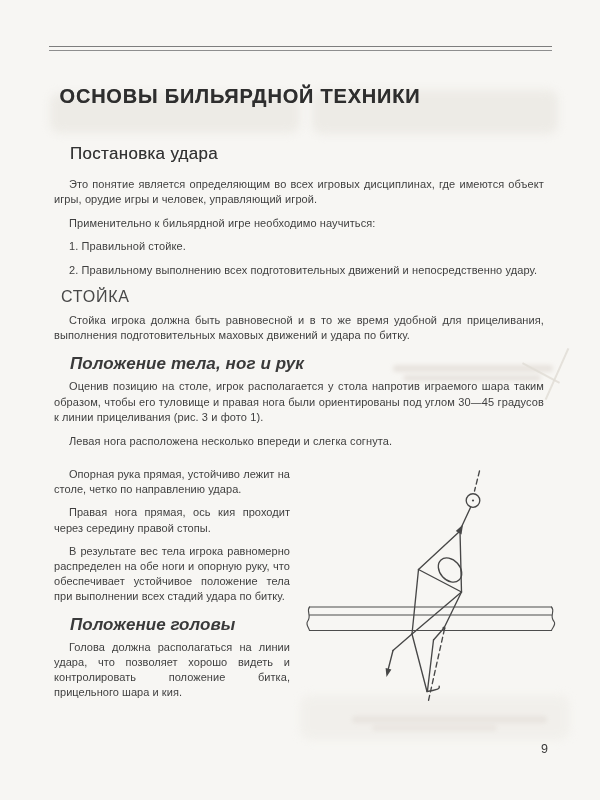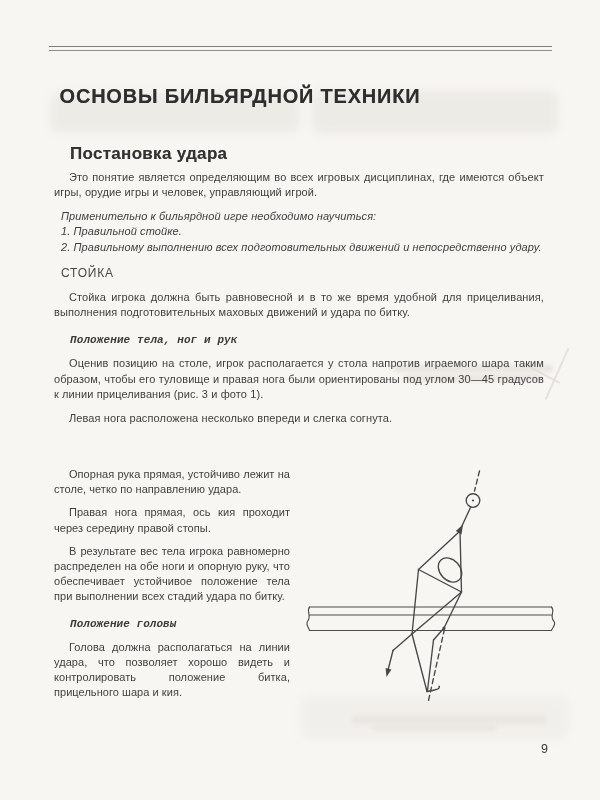--- a/index.html
+++ b/index.html
@@ -15,27 +15,27 @@
   .ghostline{position:absolute;background:#e0dcd5;opacity:.8;}
   
   .rule{position:absolute;top:46px;left:49px;width:503px;height:3px;
         border-top:1px solid #7d7d7d;border-bottom:1px solid #8e8e8e;}
   .title{position:absolute;top:85px;left:0;width:480px;text-align:center;
          font-size:20px;font-weight:bold;letter-spacing:.8px;color:#2e2e2e;
          text-shadow:0 0 .5px rgba(46,46,46,.6);}
   
   .content{position:absolute;left:46px;top:146px;width:506px;
            font-size:11px;line-height:15.5px;letter-spacing:.1px;}
-  .h2{font-size:17px;font-weight:bold;letter-spacing:.3px;color:#333;
-      margin:0 0 8px 24px;text-shadow:0 0 .5px rgba(51,51,51,.55);}
+  .h2{font-size:17px;font-weight:normal;letter-spacing:.3px;color:#333;
+      margin:0 0 15px 24px;text-shadow:0 0 .5px rgba(51,51,51,.55);}
   .para{margin:8px;text-align:justify;text-indent:15px;}
-  .line{margin:0;text-indent:15px;font-style:italic;}
-  .sect{font-size:12px;letter-spacing:.8px;color:#484848;margin:11px 0 5px 15px;}
-  .subhead{font-size:11px;font-weight:bold;font-style:italic;color:#3a3a3a;
-           margin:12px 0 3px 24px;font-family:Liberation Mono, monospace;}
+  .line{margin:8px;text-indent:15px;}
+  .sect{font-size:16px;letter-spacing:.8px;color:#484848;margin:11px 0 5px 15px;}
+  .subhead{font-size:17px;font-weight:bold;font-style:italic;color:#3a3a3a;
+           margin:12px 0 3px 24px;}
   
   .leftcol{position:absolute;left:46px;top:459px;width:252px;
            font-size:11px;line-height:15.2px;letter-spacing:.05px;}
   .figurebox{position:absolute;left:298px;top:459px;width:274px;}
   .figurebox svg{display:block;}
   .caption{text-align:center;font-size:11px;color:#3f3f3f;margin-top:6px;letter-spacing:.2px;}
   .pageno{position:absolute;left:541px;top:742px;font-size:12.5px;color:#3a3a3a;}
 </style>
 </head>
 <body>

